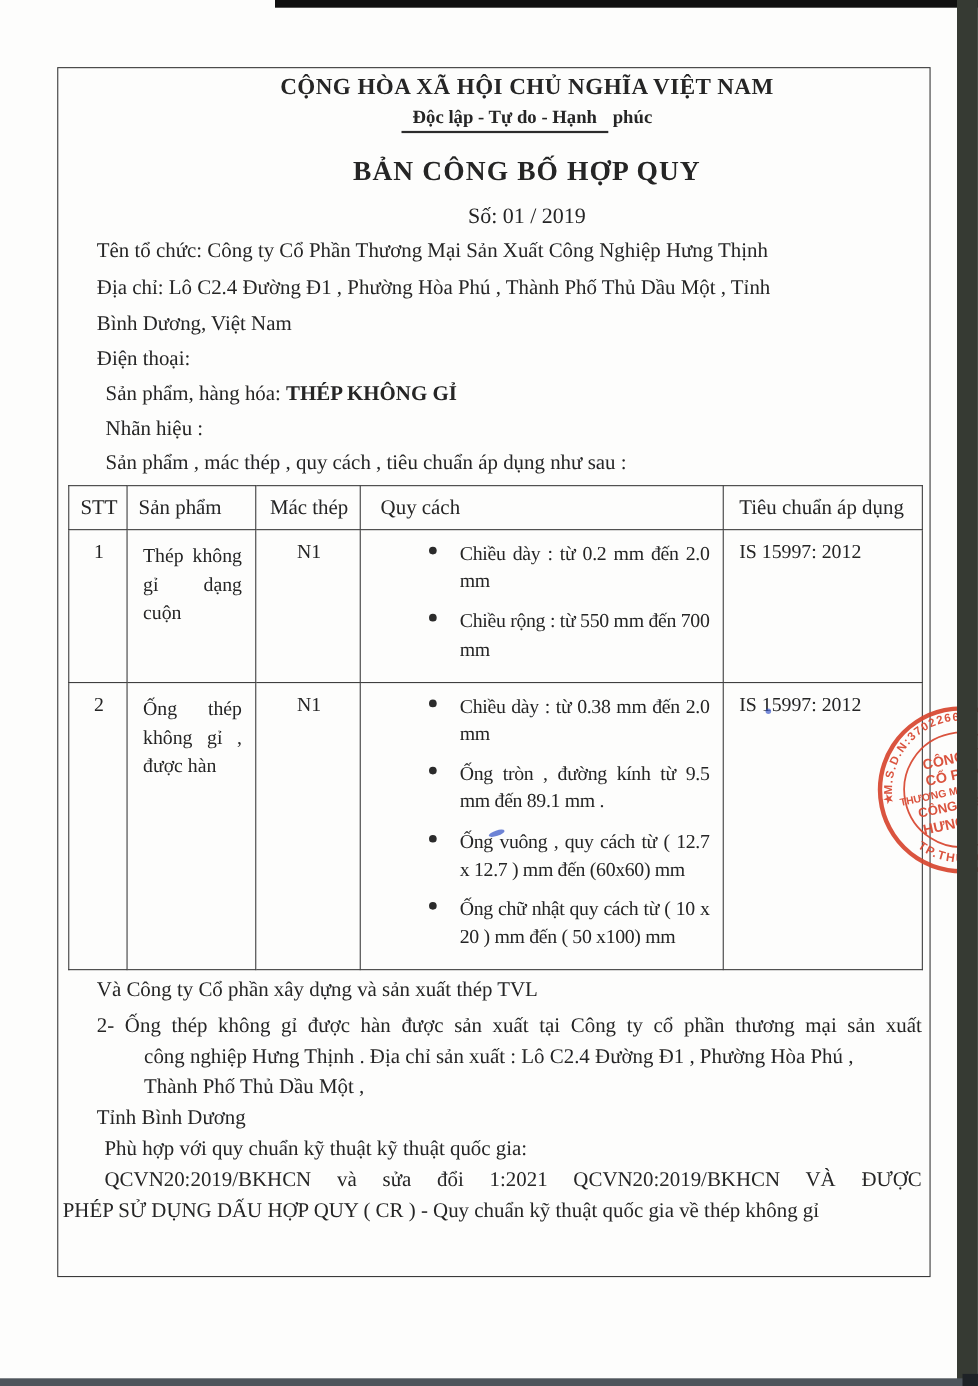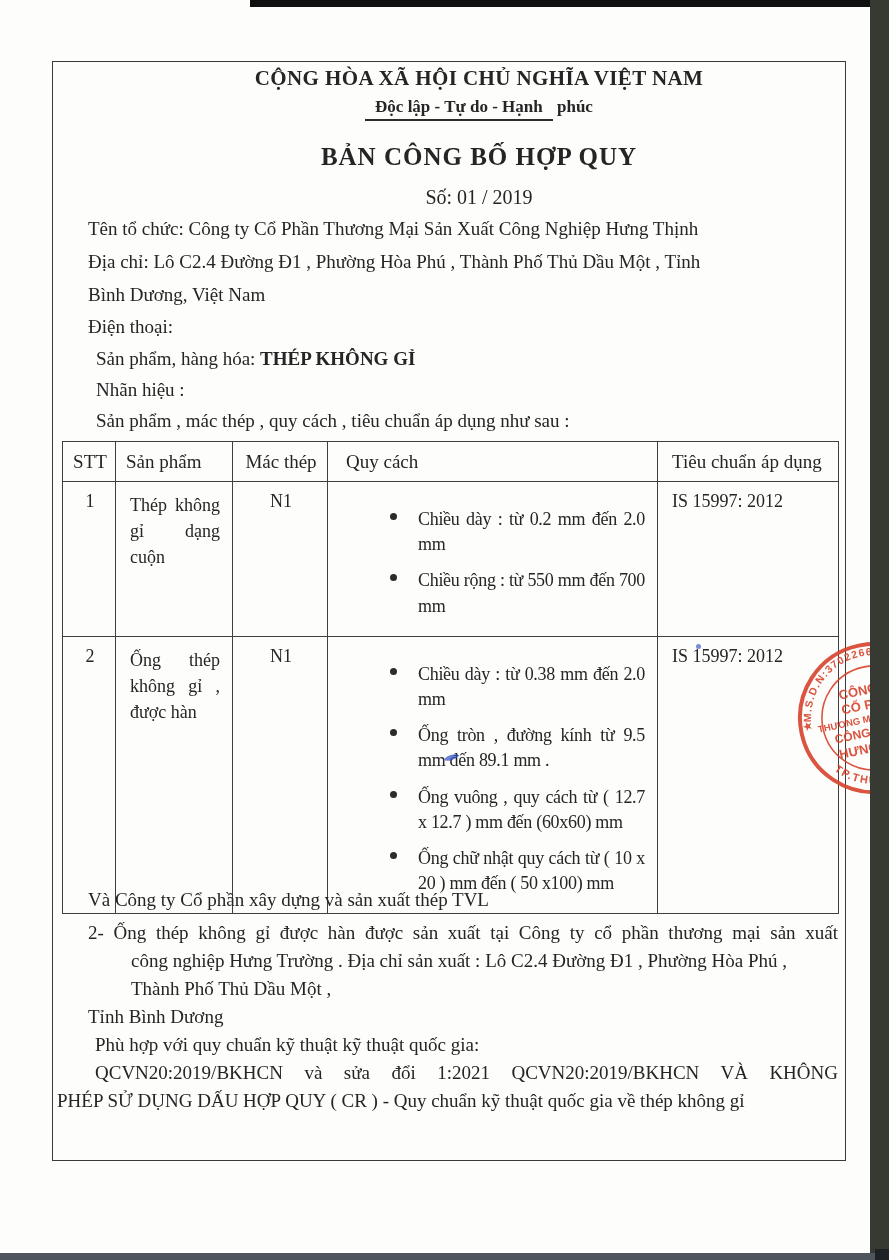--- a/index.html
+++ b/index.html
@@ -36,21 +36,21 @@
     border:1.2px solid #3f3f3f;vertical-align:top;
     font-weight:normal;text-align:left;padding:9px 8px 6px 10px;
   }
   table.spec th{font-size:19px;height:40px;box-sizing:border-box;}
   tr.r1{height:102px;}
   tr.r2{height:228px;}
   .c-stt{text-align:center !important;}
   .c-name{text-align:justify !important;padding:10px 12px 6px 14px !important;line-height:1.45;}
   .c-grade{text-align:center !important;}
   .c-std{padding-left:14px !important;}
-  ul.qc{list-style:none;margin:16px 0 0 0;padding:0;}
+  ul.qc{list-style:none;margin:0 0 0 0;padding:0;}
   ul.qc li{
     position:relative;margin:0 4px 11px 0;padding-left:80px;
     text-align:justify;line-height:1.4;letter-spacing:-0.3px;
   }
   ul.qc li .dot{
     position:absolute;left:52px;top:6px;width:7px;height:7px;border-radius:50%;
     background:#2b2b2b;
   }
   
   .stamp{position:absolute;left:754px;top:598px;width:240px;height:240px;z-index:10;opacity:.92;}
@@ -127,25 +127,25 @@
           <li><span class="dot"></span><span>Ống chữ nhật quy cách từ ( 10 x 20 ) mm đến ( 50 x100) mm</span></li>
         </ul>
       </td>
       <td class="c-std">IS 15997: 2012</td>
     </tr>
   </tbody>
     </table>
 
   <div class="abs body-line" style="left:88px;top:889px;">Và Công ty Cổ phần xây dựng và sản xuất thép TVL</div>
   <div class="abs body-line note-just" style="left:88px;top:922px;width:750px;">2-  Ống thép không gỉ được hàn được sản xuất tại Công ty cổ phần thương mại sản xuất</div>
-  <div class="abs body-line" style="left:131px;top:950px;">công nghiệp Hưng Trường . Địa chỉ sản xuất : Lô C2.4 Đường Đ1 , Phường Hòa Phú ,</div>
+  <div class="abs body-line" style="left:131px;top:950px;">công nghiệp Hưng Thịnh . Địa chỉ sản xuất : Lô C2.4 Đường Đ1 , Phường Hòa Phú ,</div>
   <div class="abs body-line" style="left:131px;top:978px;">Thành Phố Thủ Dầu Một ,</div>
   <div class="abs body-line" style="left:88px;top:1006px;">Tỉnh Bình Dương</div>
   <div class="abs body-line" style="left:95px;top:1034px;">Phù hợp với quy chuẩn kỹ thuật kỹ thuật quốc gia:</div>
-  <div class="abs body-line note-just" style="left:95px;top:1062px;width:743px;">QCVN20:2019/BKHCN và sửa đổi 1:2021 QCVN20:2019/BKHCN VÀ KHÔNG</div>
+  <div class="abs body-line note-just" style="left:95px;top:1062px;width:743px;">QCVN20:2019/BKHCN và sửa đổi 1:2021 QCVN20:2019/BKHCN VÀ ĐƯỢC</div>
   <div class="abs body-line" style="left:57px;top:1090px;">PHÉP SỬ DỤNG DẤU HỢP QUY ( CR ) -  Quy chuẩn kỹ thuật quốc gia về thép không gỉ</div>
 
   <svg class="stamp" viewBox="0 0 240 240">
     <defs>
       <path id="seal-arc-top" d="M 57 120 A 63 63 0 0 1 183 120"></path>
       <path id="seal-arc-bottom" d="M 54 120 A 66 66 0 0 0 186 120"></path>
     </defs>
     <g transform="rotate(-12 120 120)">
       <circle cx="120" cy="120" r="74" fill="none" stroke="#d8462f" stroke-width="4"></circle>
       <circle cx="120" cy="120" r="52" fill="none" stroke="#d8462f" stroke-width="1.6"></circle>

